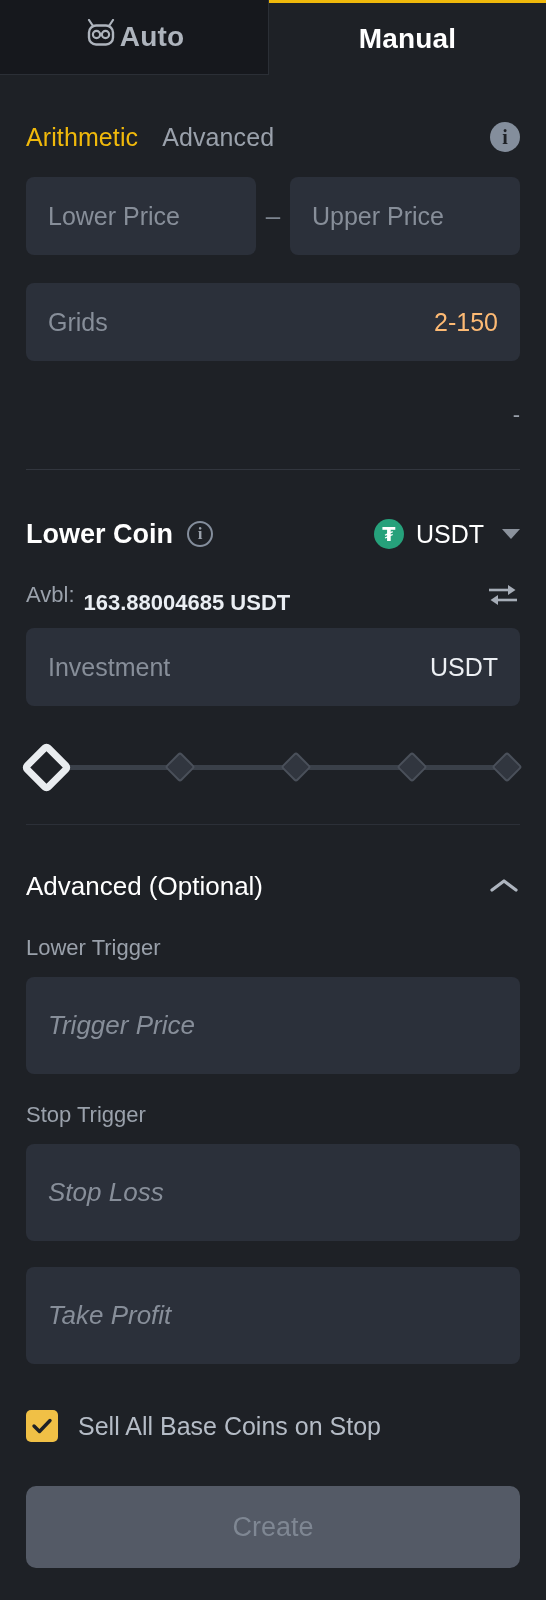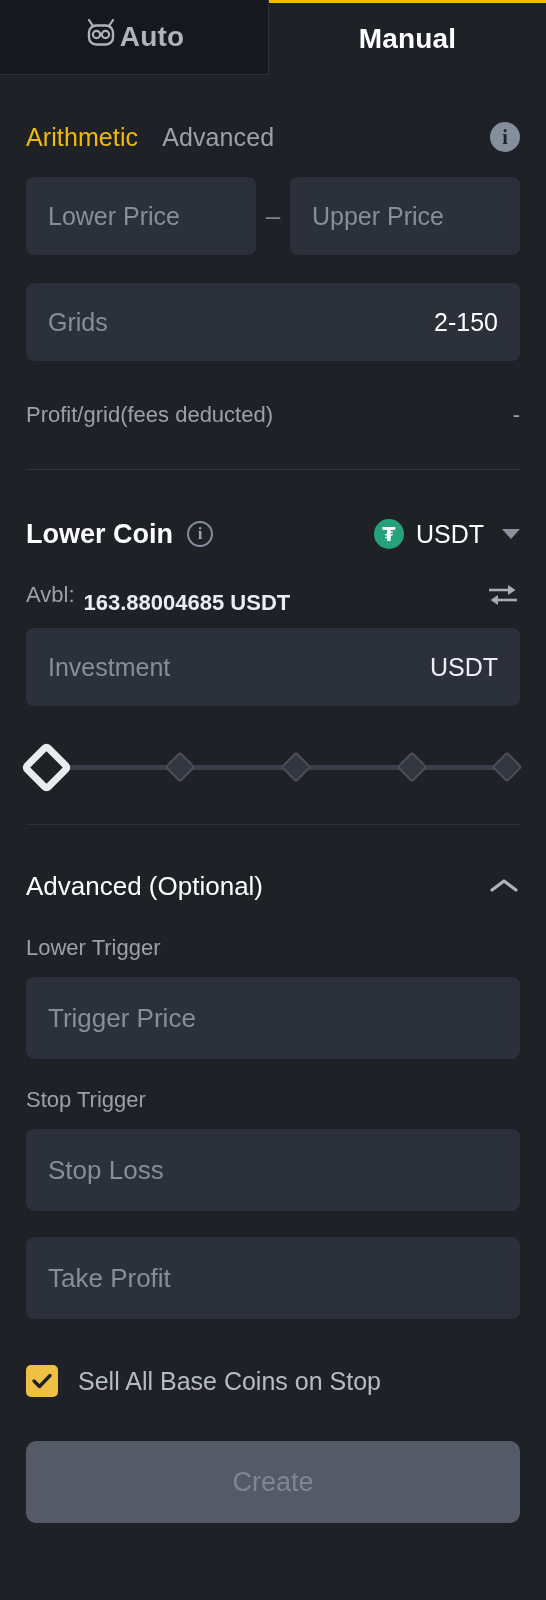--- a/index.html
+++ b/index.html
@@ -100,21 +100,21 @@
     padding: 0 22px;
     cursor: text;
   }
   .field .ph {
     font-size: 25px;
     color: #878e99;
   }
   .field .suffix-dim {
     margin-left: auto;
     font-size: 25px;
-    color: #ffffff;
+    color: #fdba74;
   }
   .field .suffix-bright {
     margin-left: auto;
     font-size: 25px;
     color: #eceff3;
     font-weight: 400;
   }
 
   .range-row {
     display: flex;
@@ -246,21 +246,21 @@
     cursor: pointer;
   }
   .adv-title { font-size: 26px; color: #ffffff; }
   .chevron-up { margin-left: auto; display: flex; }
 
   .sub-label {
     font-size: 22px;
     color: #9aa1ab;
     margin-top: 28px;
   }
-  .adv-field { margin-top: 16px; height: 82px; }
+  .adv-field { margin-top: 16px; height: 97px; font-style: italic; }
   .adv-field .ph { font-size: 26px; }
 
   .stoploss-field { margin-top: 16px; }
   .takeprofit-field { margin-top: 26px; }
 
   
   .check-row {
     display: flex;
     align-items: center;
     margin-top: 42px;
@@ -338,21 +338,20 @@
         <span class="ph">Upper Price</span>
       </div>
     </div>
 
     <div class="field grids-field">
       <span class="ph">Grids</span>
       <span class="suffix-dim">2-150</span>
     </div>
 
     <div class="profit-row">
-      <span class="profit-label">Profit/grid(fees deducted)</span>
       <span class="profit-value">-</span>
     </div>
 
     <div class="divider"></div>
 
     <div class="invest-row">
       <span class="invest-title">Lower Coin</span>
       <span class="info-outline">i</span>
       <span class="coin-pick">
         <span class="coin-dot">₮</span>

